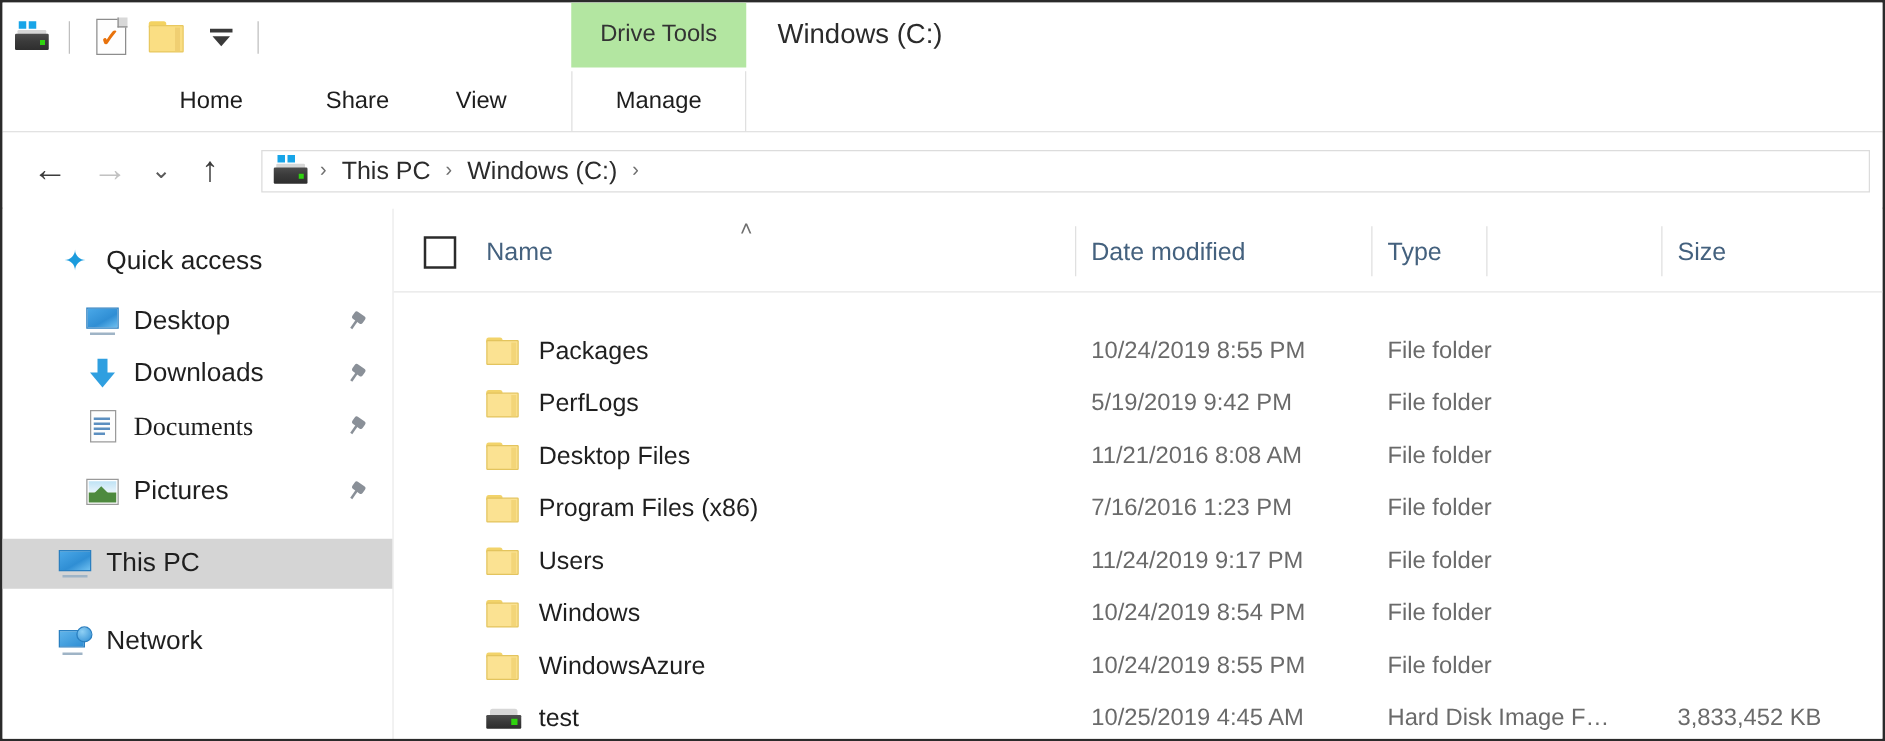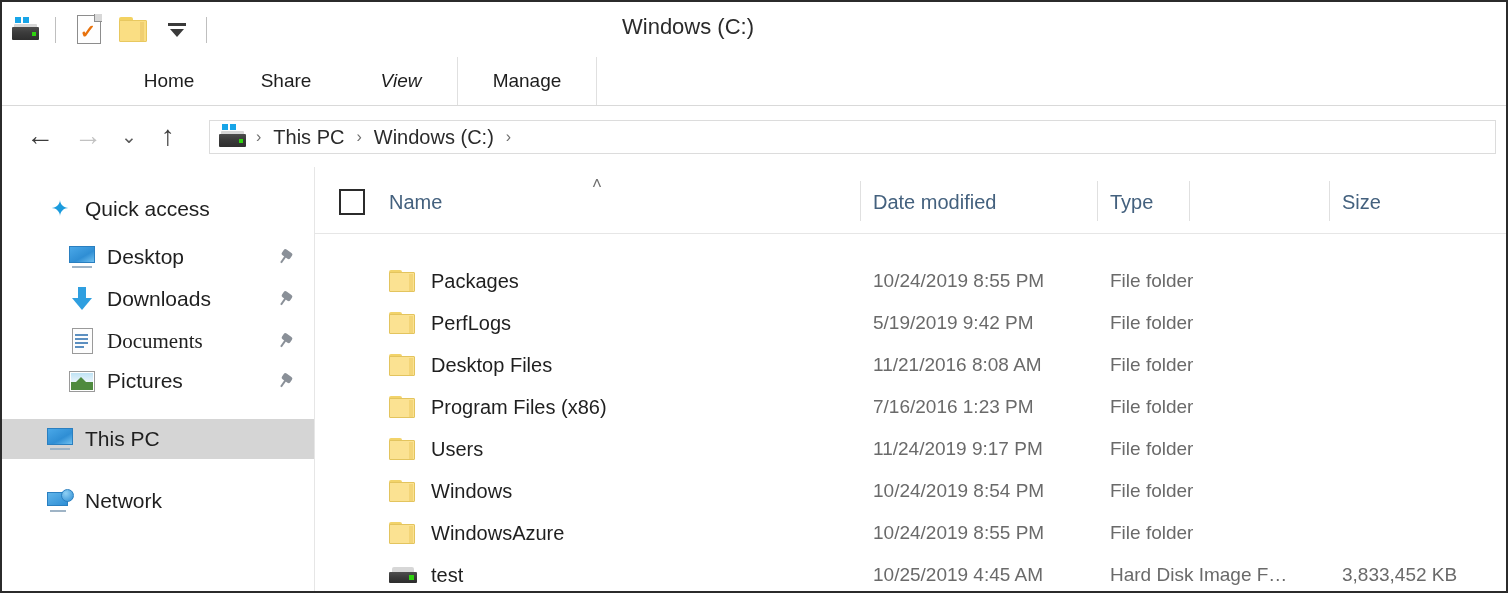--- a/index.html
+++ b/index.html
@@ -127,21 +127,21 @@
     position: absolute; top: 0; height: 48px;
     display: flex; align-items: center; justify-content: center;
     font-size: 19px; color: #1d1d1d;
   }
   #tab-file {
     left: 0; width: 110px;
     background: #2278ca; color: #ffffff;
   }
   #tab-home  { left: 110px; width: 114px; }
   #tab-share { left: 224px; width: 120px; }
-  #tab-view  { left: 344px; width: 110px; font-style: italic; }
+  #tab-view  { left: 328px; width: 110px; }
   #tab-manage {
     left: 455px; width: 140px;
     background: #ffffff;
     border-left: 1px solid #e0e0e0;
     border-right: 1px solid #e0e0e0;
   }
 
   
   #addrbar {
     position: absolute; left: 0; top: 104px;
@@ -380,20 +380,23 @@
     </div>
     <div class="qat-btn">
       <span class="dd-ico">
         <span class="bar"></span>
           <span class="tri"></span>
       </span>
     </div>
     <div class="qat-sep"></div>
   </div>
 
+  <div id="ctx-group">
+    <span id="ctx-group-label">Drive Tools</span>
+  </div>
 
   <div id="win-title">Windows (C:)</div>
 
   <div id="tabs">
     <div class="tab" id="tab-home">Home</div>
     <div class="tab" id="tab-share">Share</div>
     <div class="tab" id="tab-view">View</div>
     <div class="tab" id="tab-manage">Manage</div>
   </div>
   <div id="tabs-underline"></div>
@@ -469,21 +472,21 @@
           <span class="ln" style="top:18px;width:9px;"></span>
         </span>
       </span>
       <span class="side-label">Documents</span>
       <span class="pin">
           <span class="head"></span>
           <span class="needle"></span>
         </span>
     </div>
 
-    <div class="side-item lvl1" style="margin-top:0;">
+    <div class="side-item lvl1" style="margin-top:12px;">
       <span class="side-icon">
         <span class="pic-ico">
             <span class="frame"></span>
             <span class="sky"></span>
             <span class="peak"></span>
             <span class="hill"></span>
           </span>
       </span>
       <span class="side-label">Pictures</span>
       <span class="pin">

